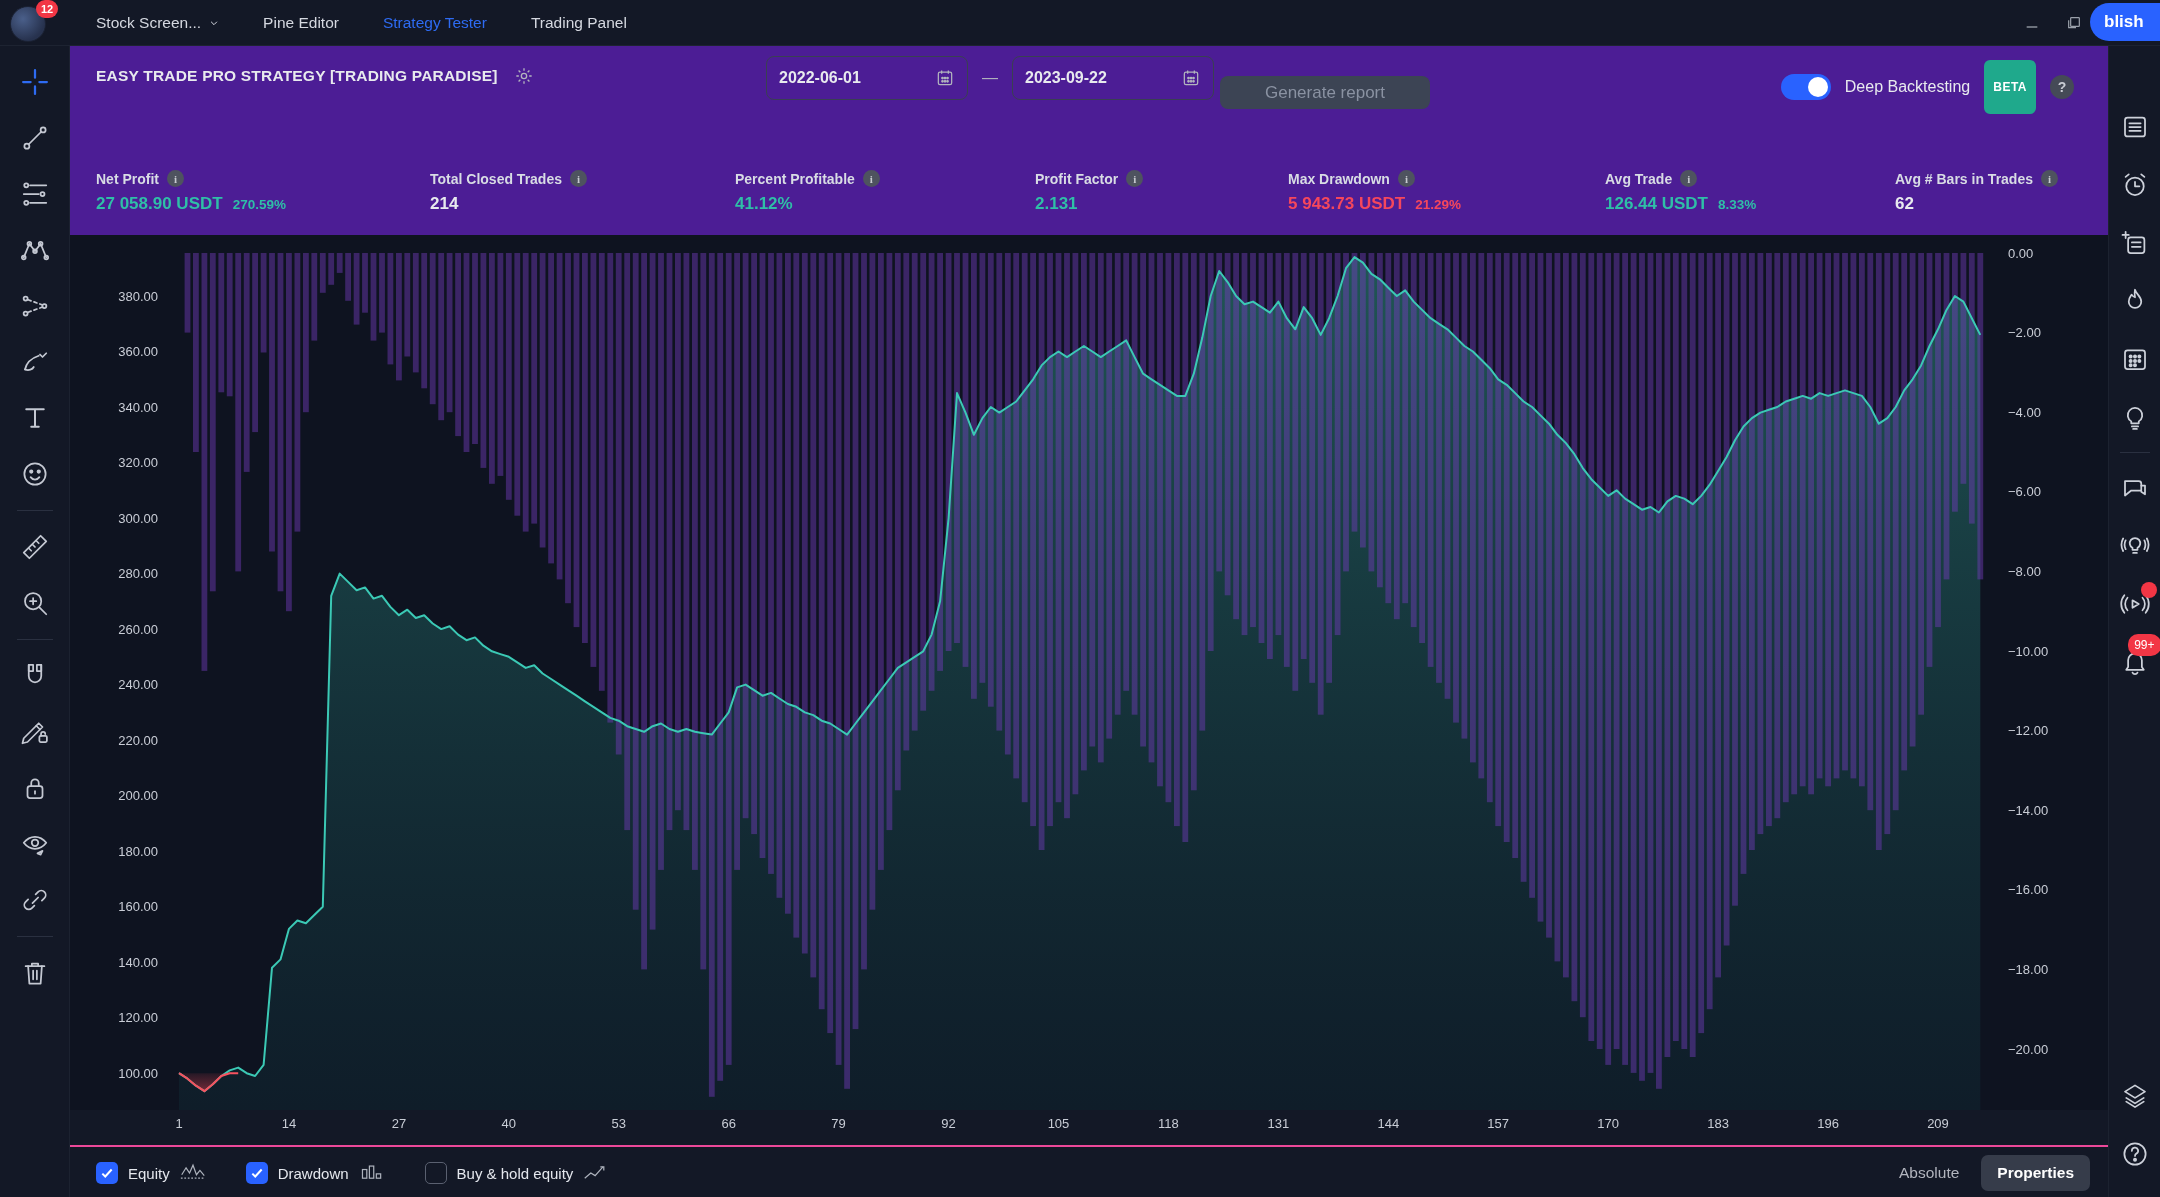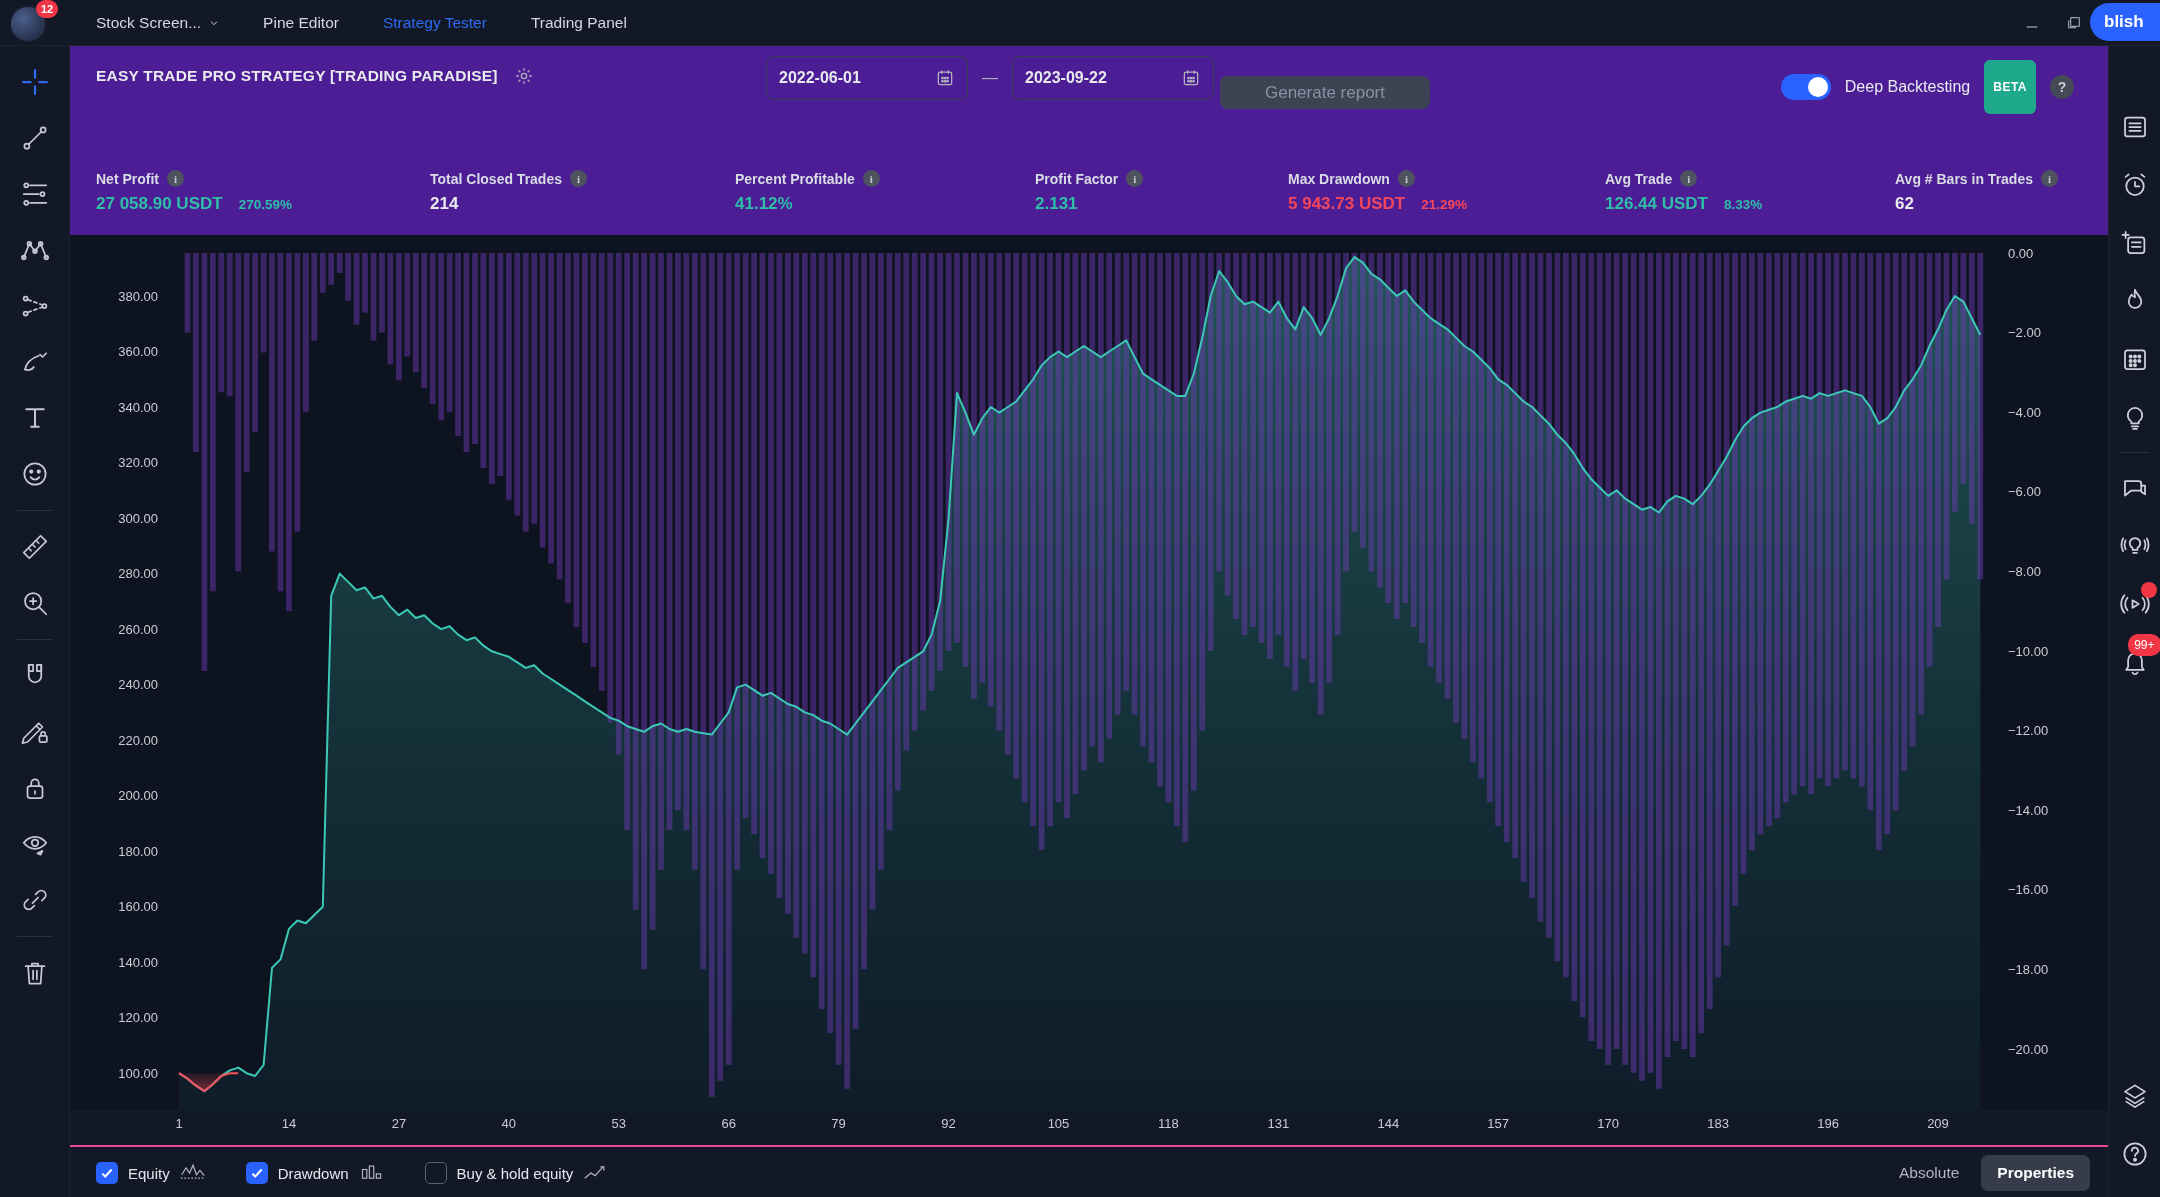--- a/index.html
+++ b/index.html
@@ -73,21 +73,21 @@
   .tabs { display:flex; gap:44px; padding-left:26px; height:100%; align-items:center; }
   .tab { font-size:15px; color:#c8ccd5; cursor:pointer; position:relative; height:100%; display:flex; align-items:center; }
   .tab.active { color:#f0f2f5; }
   .tab.active::after { content:""; position:absolute; left:0; right:0; bottom:-1px; height:3px; background:#aeb3bd; border-radius:2px; }
 
   .stats-row { position:absolute; left:0; top:118px; right:0; height:72px; }
   .stat { position:absolute; top:6px; }
   .stat-label { display:flex; align-items:center; gap:8px; font-size:14px; font-weight:bold; color:#d8dce4; }
   .info-i { width:17px; height:17px; border-radius:50%; background:#4e535f; color:#c6c9cf; font-size:11px; font-weight:bold;
             display:inline-flex; align-items:center; justify-content:center; font-family:"Liberation Serif", serif; }
-  .stat-vals { margin-top:7px; display:flex; align-items:baseline; gap:16px; }
+  .stat-vals { margin-top:7px; display:flex; align-items:baseline; gap:10px; }
   .stat-value { font-size:17px; font-weight:bold; }
   .stat-sub { font-size:13.5px; font-weight:bold; }
   .c-teal { color:#2fbfa7; } .c-red { color:#f5475c; } .c-white { color:#e8eaee; }
 
   
   .chart-wrap { position:absolute; left:0; top:189px; right:0; height:910px; background:#0e1320; }
   .chart-wrap svg { display:block; }
 
   
   .chart-footer { position:absolute; left:0; bottom:0; right:0; height:52px; background:#131826; border-top:2px solid #ec4899; }

